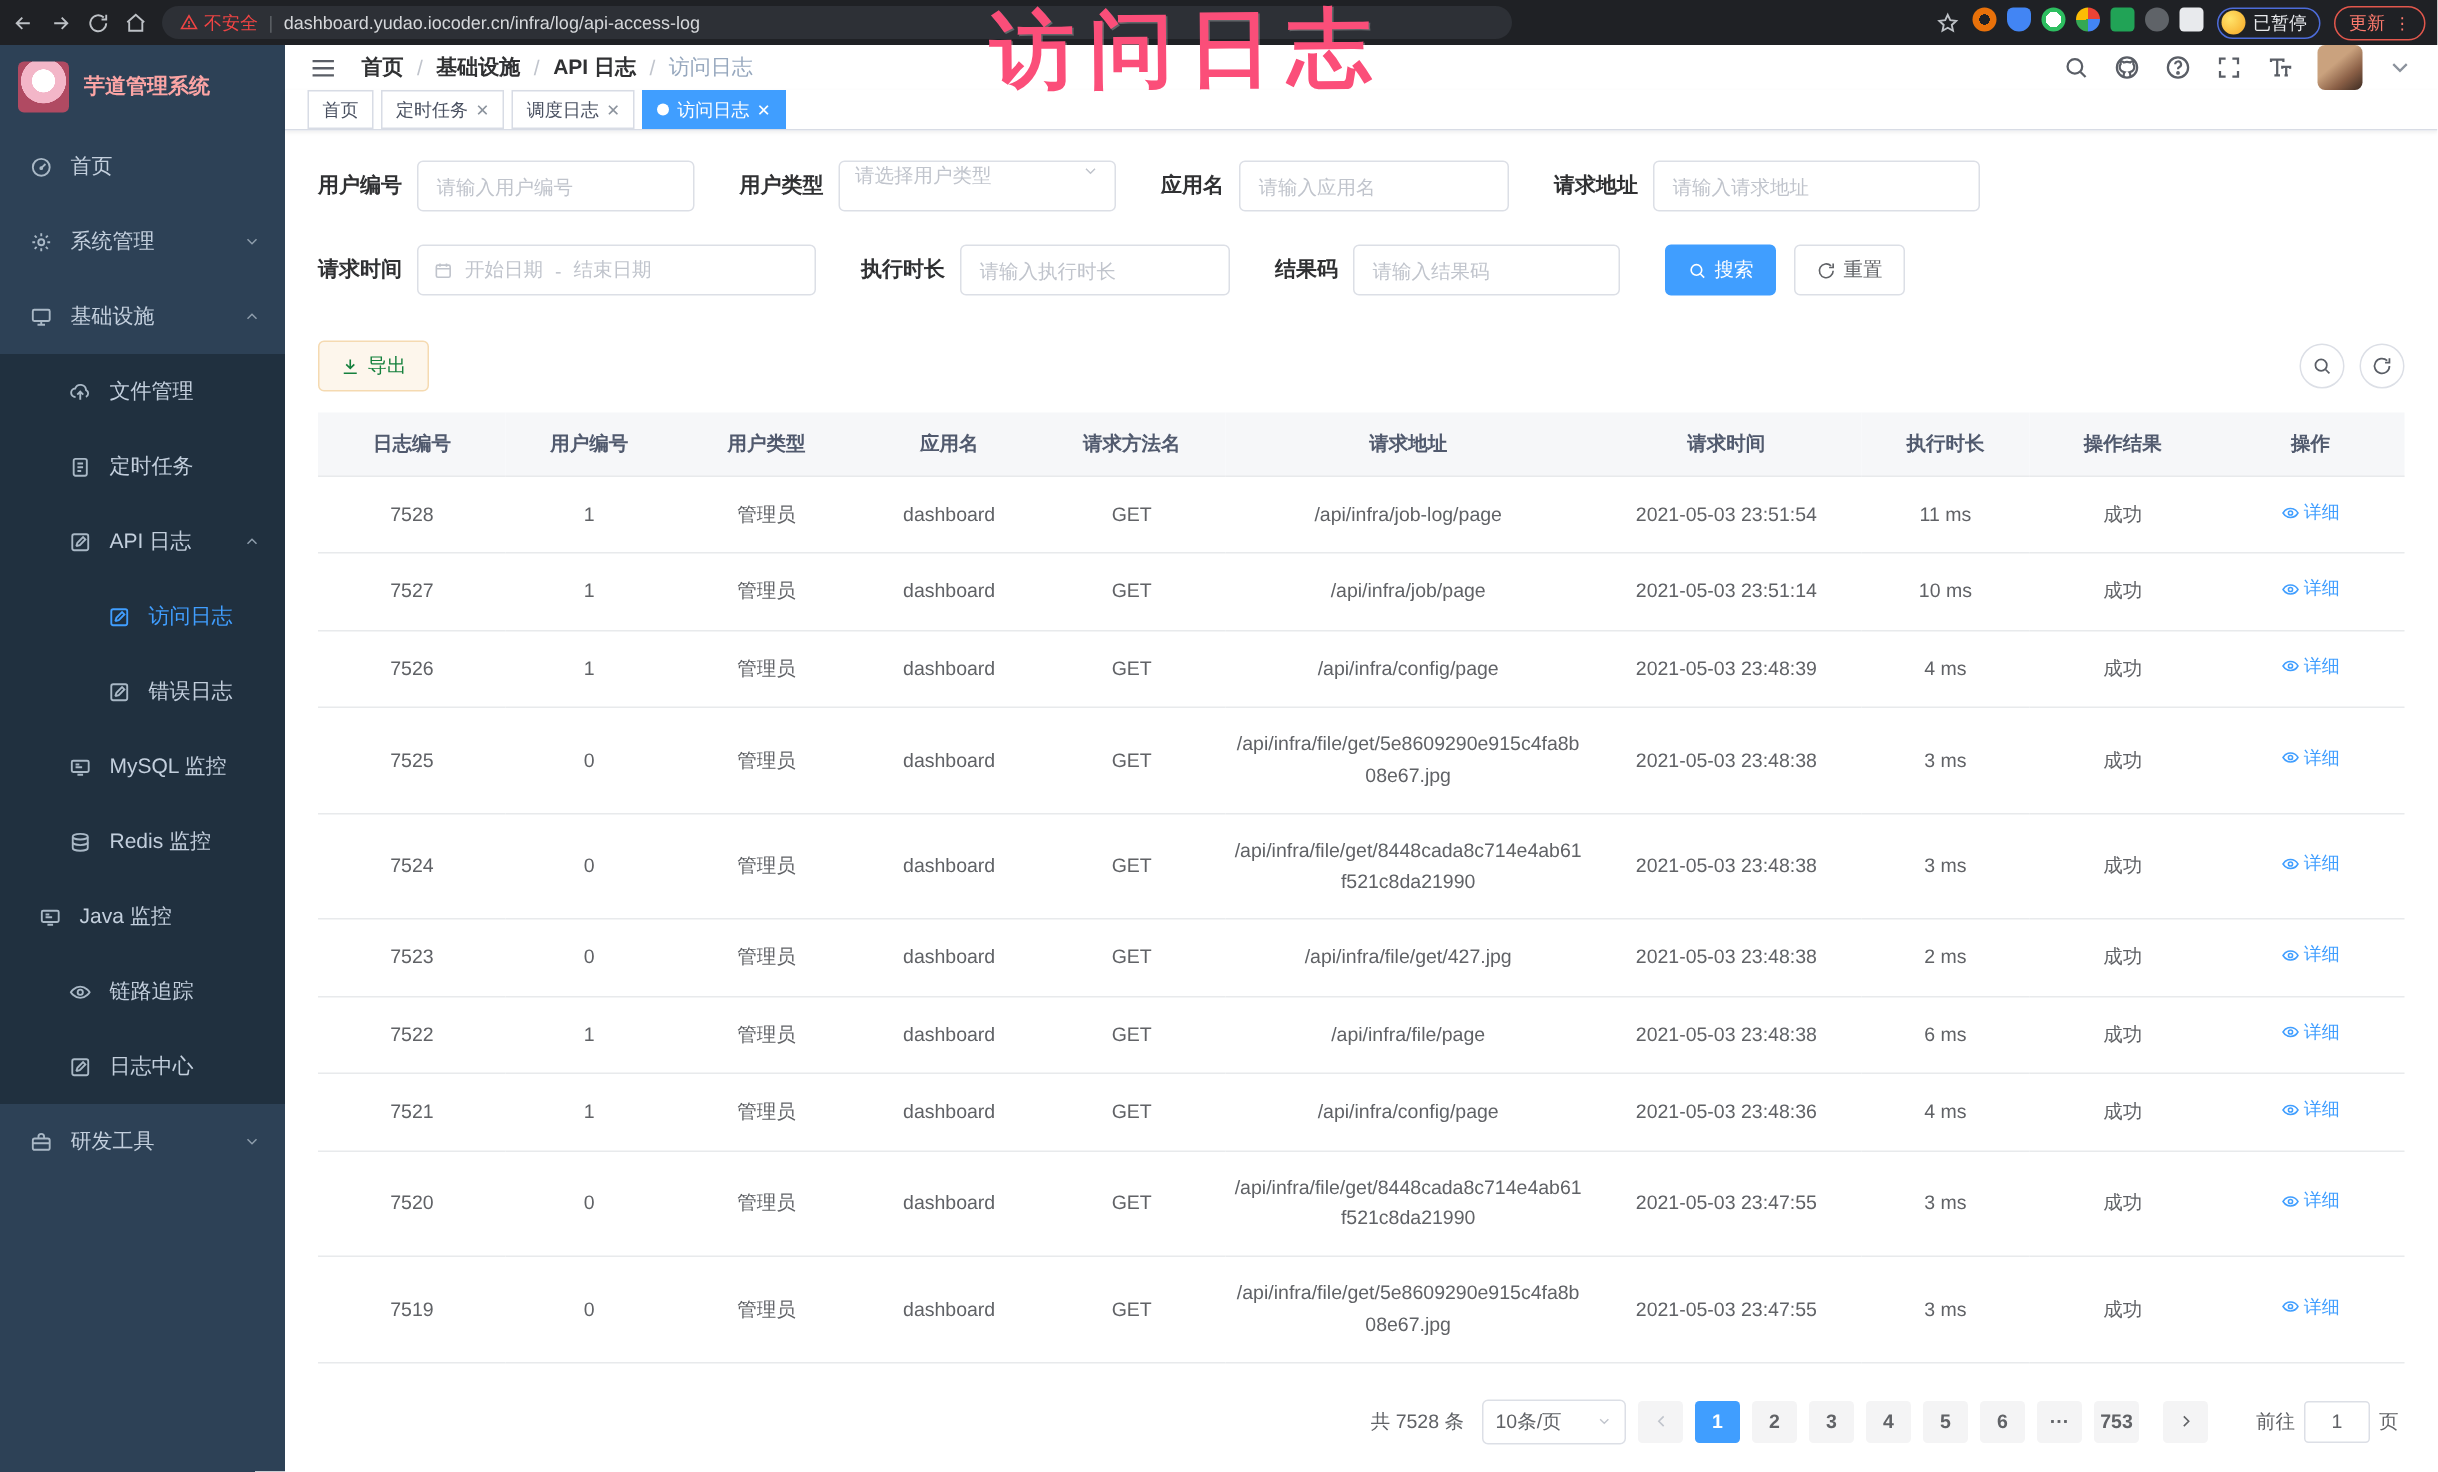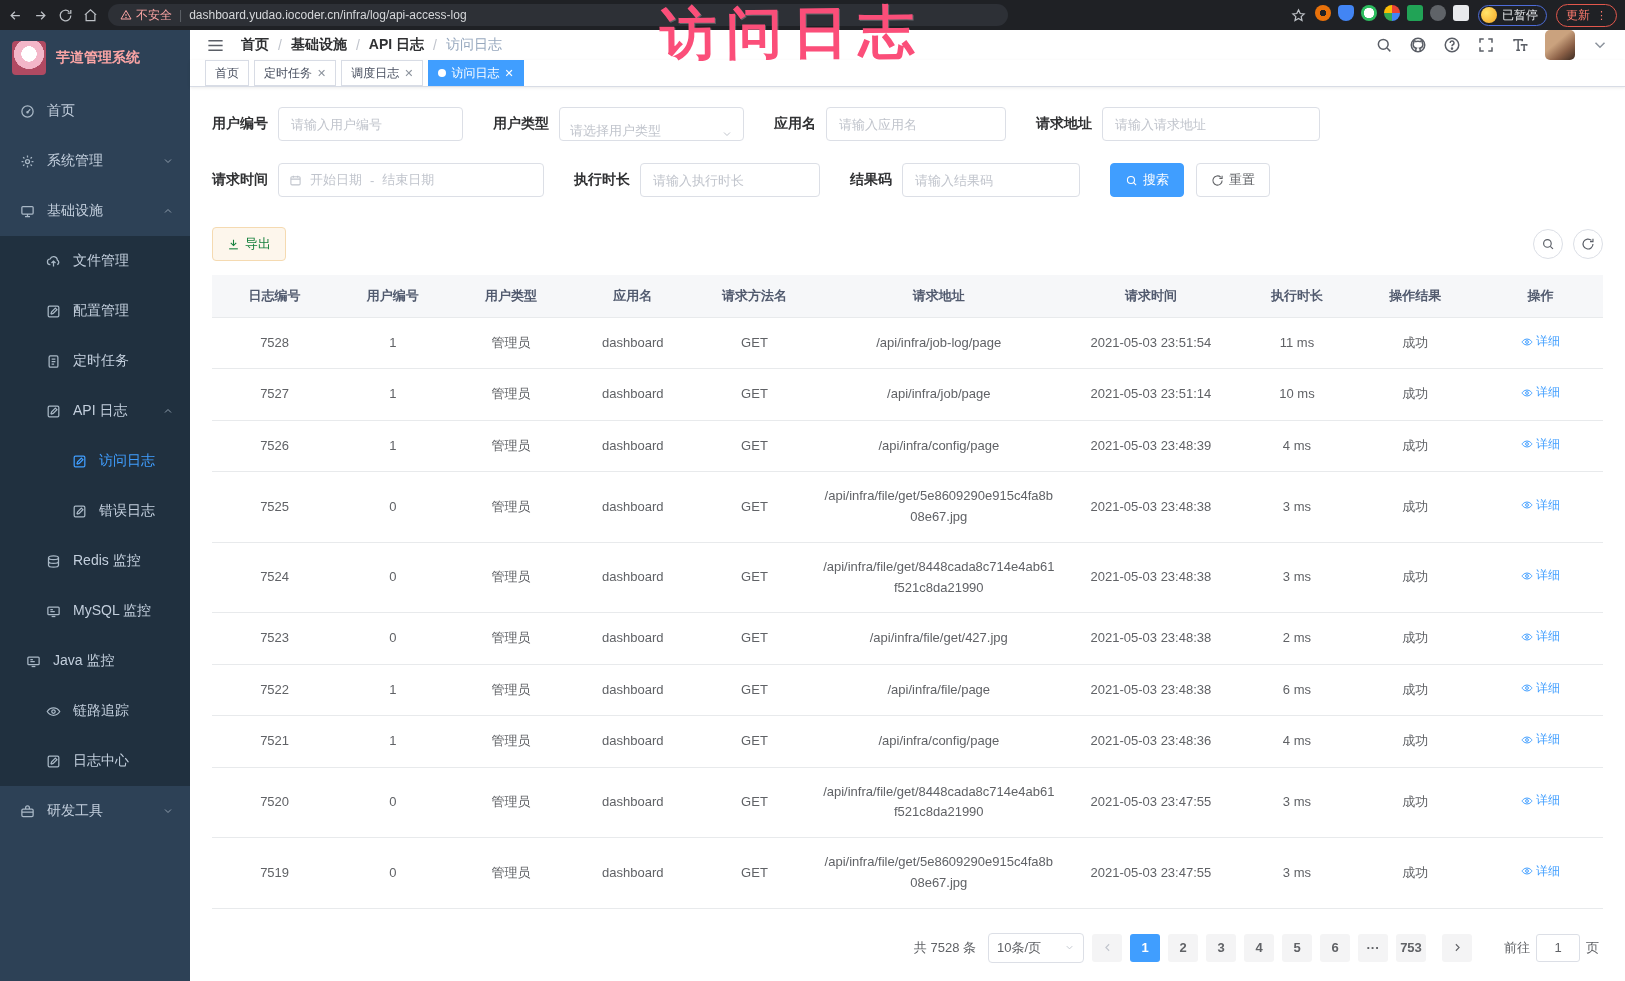--- a/index.html
+++ b/index.html
@@ -5,21 +5,21 @@
   * { box-sizing: border-box; margin: 0; padding: 0; }
   html,body { width:1625px; height:981px; font-family:"Liberation Sans","DejaVu Sans",sans-serif; background:#fff; overflow:hidden; }
   .ico { display:inline-flex; align-items:center; justify-content:center; }
   .ico svg { width:1em; height:1em; display:block; }
 
   
   .chrome { height:30px; background:#1f2125; display:flex; align-items:center; padding:0 8px; gap:10px; position:relative; z-index:5; }
   .chrome .navico { color:#bdc1c6; font-size:15px; cursor:pointer; }
   .urlbar { flex:0 0 900px; height:22px; background:#2d3036; border-radius:11px; display:flex; align-items:center; padding:0 12px; color:#d5d7da; font-size:12px; gap:7px; }
   .urlbar .sep { color:#5f6368; }
-  .urlbar .warn { color:#fca5a5; font-size:12px; display:flex; align-items:center; gap:4px; }
+  .urlbar .warn { color:#ef4444; font-size:12px; display:flex; align-items:center; gap:4px; }
   .chrome-right { margin-left:auto; display:flex; align-items:center; gap:9px; }
   .ext-dot { width:16px; height:16px; border-radius:50%; display:inline-block; }
   .pill { display:flex; align-items:center; gap:5px; border:1px solid #4d6cd9; border-radius:12px; padding:1px 8px 1px 2px; color:#e8eaed; font-size:12px; }
   .pill .emoji { width:16px; height:16px; border-radius:50%; background:radial-gradient(circle at 35% 35%,#ffe46b,#f6a623); }
   .update-pill { display:flex; align-items:center; gap:6px; border:1px solid #e2574c; border-radius:12px; padding:2px 9px; color:#ff7b6e; font-size:12px; }
   .vdots { color:#ff7b6e; font-size:11px; letter-spacing:0; }
 
   
   .annotation { position:absolute; left:660px; top:-4px; font-size:56px; font-weight:900; letter-spacing:10px; z-index:50; transform:rotate(-0.5deg); pointer-events:none; text-shadow:1px 1px 0 rgba(255,255,255,.25); }
 
@@ -59,21 +59,21 @@
   .tag.active .x { color:#fff; }
   .tag .dot { width:8px; height:8px; border-radius:50%; background:#fff; display:inline-block; }
 
   
   .filters { padding:20px 22px 4px; }
   .frow { display:flex; align-items:center; margin-bottom:22px; flex-wrap:nowrap; }
   .fitem { display:flex; align-items:center; margin-right:30px; }
   .flabel { font-size:14px; font-weight:700; color:#303133; margin-right:10px; white-space:nowrap; }
   .finput { height:34px; border:1px solid #dcdfe6; border-radius:4px; padding:0 12px; font-size:13px; color:#606266; outline:none; font-family:inherit; }
   .finput::placeholder { color:#c0c4cc; }
-  .fselect { height:34px; border:1px solid #dcdfe6; border-radius:4px; padding:0 10px; display:flex; align-items:flex-end; color:#c0c4cc; font-size:13px; cursor:pointer; }
+  .fselect { height:34px; border:1px solid #dcdfe6; border-radius:4px; padding:0 10px; display:flex; align-items:flex-start; color:#c0c4cc; font-size:13px; cursor:pointer; }
   .fselect .sel-caret { margin-left:auto; color:#c0c4cc; font-size:12px; }
   .daterange { height:34px; border:1px solid #dcdfe6; border-radius:4px; display:flex; align-items:center; padding:0 10px; gap:8px; color:#c0c4cc; font-size:13px; cursor:pointer; }
   .btn { height:34px; border-radius:4px; border:1px solid #dcdfe6; background:#fff; color:#606266; font-size:13px; padding:0 14px; display:inline-flex; align-items:center; gap:5px; cursor:pointer; font-family:inherit; }
   .btn .ico { font-size:13px; }
   .btn.primary { background:#409eff; border-color:#409eff; color:#fff; }
   .btn.warn-plain { background:#fdf6ec; border-color:#f5dab1; color:#15803d; }
 
   
   .toolbar { display:flex; align-items:center; padding:4px 22px 14px; }
   .toolbar-right { margin-left:auto; display:flex; gap:10px; }
@@ -210,29 +210,20 @@
               <svg viewBox="0 0 24 24" fill="none" stroke="currentColor" stroke-width="2">
                 <path d="M7 17a4.5 4.5 0 0 1-.4-9A6 6 0 0 1 18.2 9.7 4 4 0 0 1 18 17"></path>
                 <path d="M12 20v-8M8.8 14.5L12 11.3l3.2 3.2"></path>
               </svg>
             </span>
             <span class="mi-label">文件管理</span>
           </div>
           <div class="menu-item " style="padding-left:46px">
             <span class="ico ">
               <svg viewBox="0 0 24 24" fill="none" stroke="currentColor" stroke-width="2">
-                <rect x="3.5" y="3.5" width="17" height="17" rx="2"></rect>
-                <path d="M8 15.5l1-3 6-6 2.5 2.5-6 6-3 1z"></path>
-              </svg>
-            </span>
-            <span class="mi-label">配置管理</span>
-          </div>
-          <div class="menu-item " style="padding-left:46px">
-            <span class="ico ">
-              <svg viewBox="0 0 24 24" fill="none" stroke="currentColor" stroke-width="2">
                 <rect x="5" y="3" width="14" height="18" rx="2"></rect>
                 <path d="M9 8h6M9 12h6M9 16h4"></path>
               </svg>
             </span>
             <span class="mi-label">定时任务</span>
           </div>
           <div class="menu-item " style="padding-left:46px">
             <span class="ico ">
               <svg viewBox="0 0 24 24" fill="none" stroke="currentColor" stroke-width="2">
                 <rect x="3.5" y="3.5" width="17" height="17" rx="2"></rect>
@@ -262,36 +253,36 @@
                   <rect x="3.5" y="3.5" width="17" height="17" rx="2"></rect>
                   <path d="M8 15.5l1-3 6-6 2.5 2.5-6 6-3 1z"></path>
                 </svg>
               </span>
               <span class="mi-label">错误日志</span>
             </div>
           </div>
           <div class="menu-item " style="padding-left:46px">
             <span class="ico ">
               <svg viewBox="0 0 24 24" fill="none" stroke="currentColor" stroke-width="2">
+                <rect x="3" y="5" width="18" height="12" rx="1.5"></rect>
+                <path d="M7 9h4M7 12h7"></path>
+                <path d="M9 20h6"></path>
+              </svg>
+            </span>
+            <span class="mi-label">MySQL 监控</span>
+          </div>
+          <div class="menu-item " style="padding-left:46px">
+            <span class="ico ">
+              <svg viewBox="0 0 24 24" fill="none" stroke="currentColor" stroke-width="2">
                 <ellipse cx="12" cy="6" rx="8" ry="3"></ellipse>
                 <path d="M4 6v12c0 1.7 3.6 3 8 3s8-1.3 8-3V6"></path>
                 <path d="M4 12c0 1.7 3.6 3 8 3s8-1.3 8-3"></path>
               </svg>
             </span>
             <span class="mi-label">Redis 监控</span>
-          </div>
-          <div class="menu-item " style="padding-left:46px">
-            <span class="ico ">
-              <svg viewBox="0 0 24 24" fill="none" stroke="currentColor" stroke-width="2">
-                <rect x="3" y="5" width="18" height="12" rx="1.5"></rect>
-                <path d="M7 9h4M7 12h7"></path>
-                <path d="M9 20h6"></path>
-              </svg>
-            </span>
-            <span class="mi-label">MySQL 监控</span>
           </div>
           <div class="menu-item " style="padding-left:26px">
             <span class="ico ">
               <svg viewBox="0 0 24 24" fill="none" stroke="currentColor" stroke-width="2">
                 <rect x="3" y="5" width="18" height="12" rx="1.5"></rect>
                 <path d="M7 9h4M7 12h7"></path>
                 <path d="M9 20h6"></path>
               </svg>
             </span>
             <span class="mi-label">Java 监控</span>

